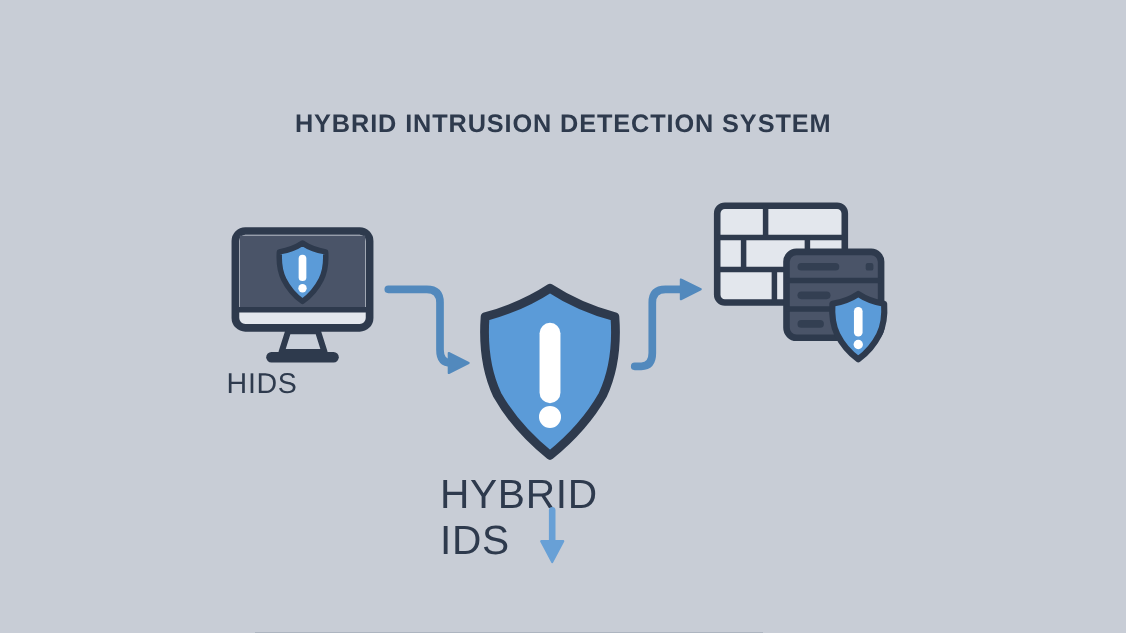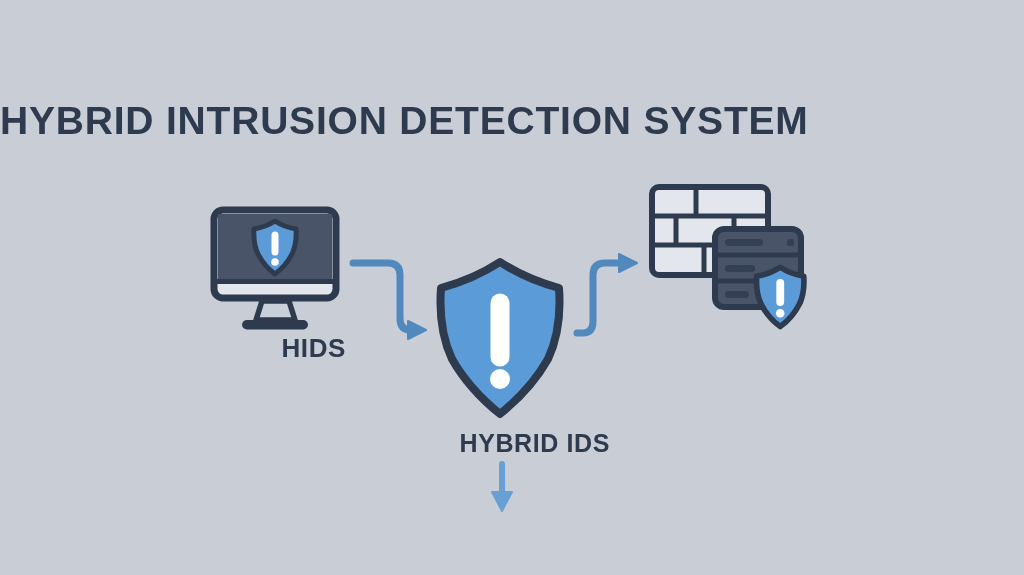--- a/index.html
+++ b/index.html
@@ -14,37 +14,37 @@
     height: 575px;
     margin: 0 auto;
     background: var(--background, #c8cdd6);
     overflow: hidden;
   }
   .page-title {
     position: absolute;
     left: 0;
     top: 99px;
     width: 1024px;
-    text-align: left;
-    font-size: 39px;
+    text-align: center;
+    font-size: 23px;
     font-weight: 800;
     letter-spacing: 0.8px;
     color: var(--outline-dark, #2e3a4d);
     margin: 0;
   }
   .abs { position: absolute; }
   .node-label {
     position: absolute;
-    text-align: right;
-    font-weight: 700;
+    text-align: left;
+    font-weight: 400;
     color: var(--outline-dark, #2e3a4d);
     letter-spacing: 0.6px;
   }
   .label-hids   { left: 206px; top: 333px; width: 140px; font-size: 26px; }
-  .label-hybrid { left: 400px; top: 429px; width: 210px; font-size: 25px; }
+  .label-hybrid { left: 400px; top: 429px; width: 210px; font-size: 37px; }
   .label-nids   { left: 657px; top: 335px; width: 140px; font-size: 26px; }
   svg { display: block; }
 </style>
 </head>
 <body>
 
 <div class="canvas">
 
   <h1 class="page-title">HYBRID INTRUSION DETECTION SYSTEM</h1>
 

